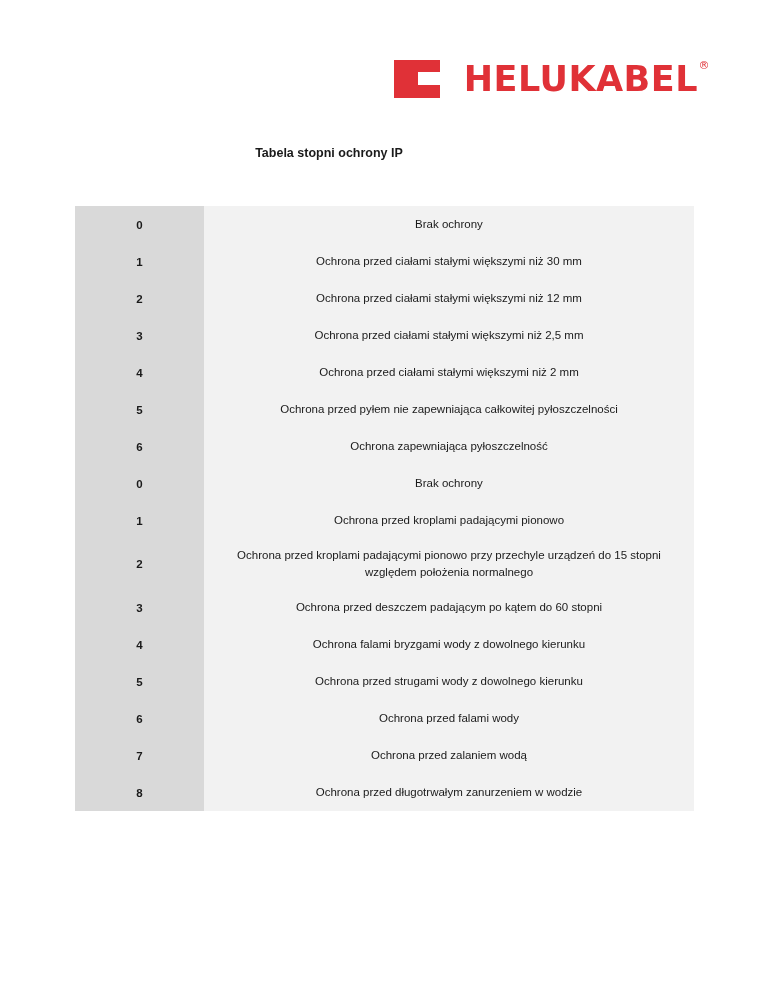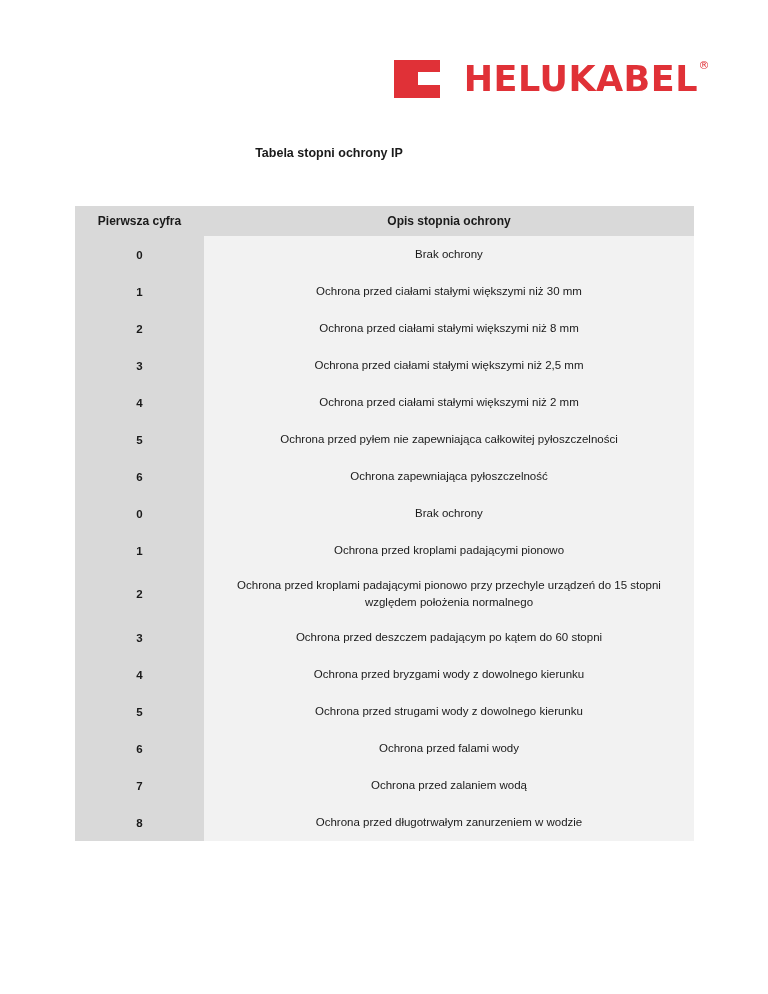--- a/index.html
+++ b/index.html
@@ -133,35 +133,31 @@
 </div>
 
 <div class="doc-title">Tabela stopni ochrony IP</div>
 
 <table class="ip-table">
   <colgroup>
     <col class="col-digit">
     <col class="col-desc">
   </colgroup>
   <tbody>
-      <tr class="hdr-row">
-        <th>Pierwsza cyfra</th>
-        <th>Opis stopnia ochrony</th>
-      </tr>
       <tr class="data-row">
         <td class="cell-digit">0</td>
         <td class="cell-desc">Brak ochrony</td>
       </tr>
       <tr class="data-row">
         <td class="cell-digit">1</td>
         <td class="cell-desc">Ochrona przed ciałami stałymi większymi niż 30 mm</td>
       </tr>
       <tr class="data-row">
         <td class="cell-digit">2</td>
-        <td class="cell-desc">Ochrona przed ciałami stałymi większymi niż 8 mm</td>
+        <td class="cell-desc">Ochrona przed ciałami stałymi większymi niż 12 mm</td>
       </tr>
       <tr class="data-row">
         <td class="cell-digit">3</td>
         <td class="cell-desc">Ochrona przed ciałami stałymi większymi niż 2,5 mm</td>
       </tr>
       <tr class="data-row">
         <td class="cell-digit">4</td>
         <td class="cell-desc">Ochrona przed ciałami stałymi większymi niż 2 mm</td>
       </tr>
       <tr class="data-row">
@@ -183,21 +179,21 @@
       <tr class="data-row tall">
         <td class="cell-digit">2</td>
         <td class="cell-desc">Ochrona przed kroplami padającymi pionowo przy przechyle urządzeń do 15 stopni względem położenia normalnego</td>
       </tr>
       <tr class="data-row">
         <td class="cell-digit">3</td>
         <td class="cell-desc">Ochrona przed deszczem padającym po kątem do 60 stopni</td>
       </tr>
       <tr class="data-row">
         <td class="cell-digit">4</td>
-        <td class="cell-desc">Ochrona przed bryzgami wody z dowolnego kierunku</td>
+        <td class="cell-desc">Ochrona falami bryzgami wody z dowolnego kierunku</td>
       </tr>
       <tr class="data-row">
         <td class="cell-digit">5</td>
         <td class="cell-desc">Ochrona przed strugami wody z dowolnego kierunku</td>
       </tr>
       <tr class="data-row">
         <td class="cell-digit">6</td>
         <td class="cell-desc">Ochrona przed falami wody</td>
       </tr>
       <tr class="data-row">

